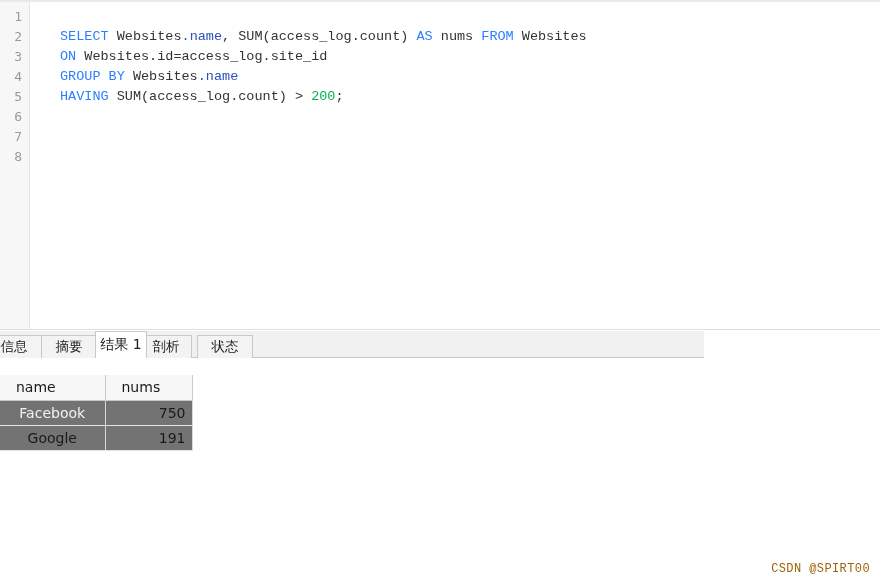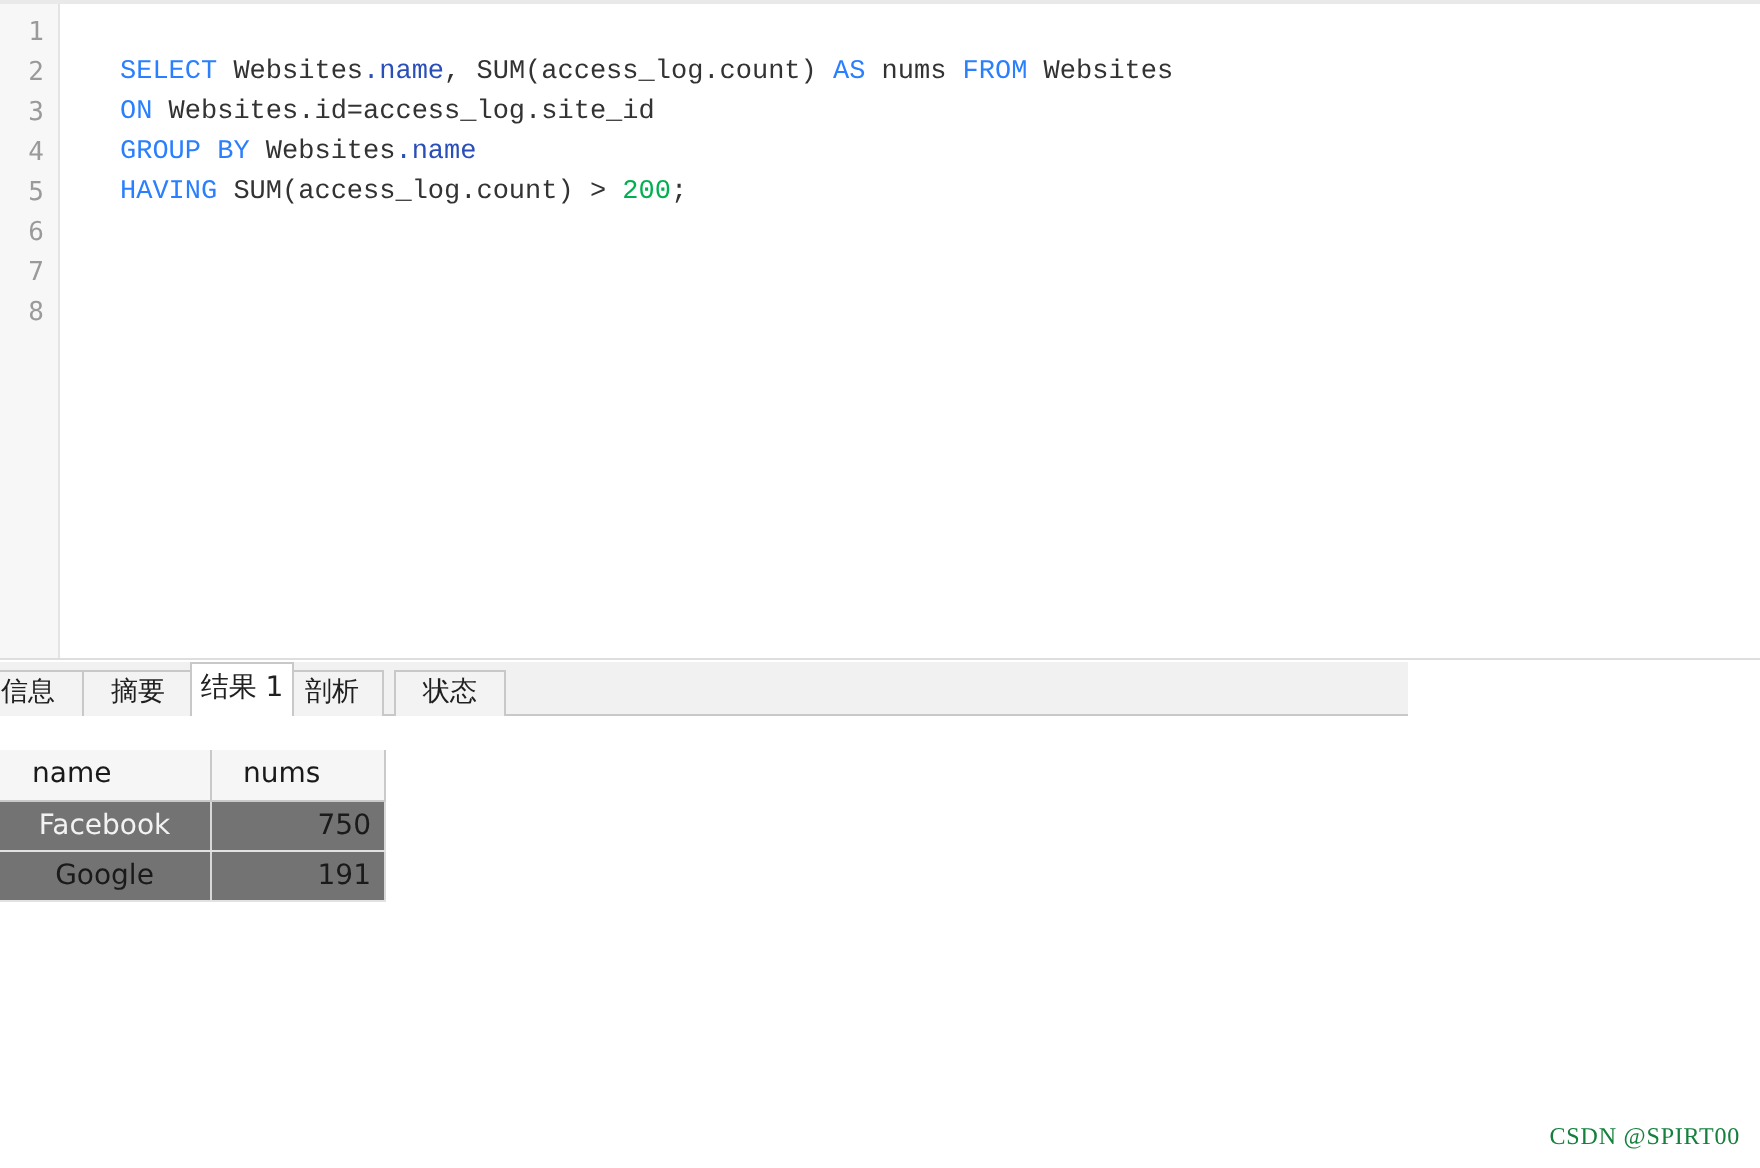--- a/index.html
+++ b/index.html
@@ -149,23 +149,23 @@
   tr.row-selected td.cell-current {
     background: #a6a6a6;
     color: #f2f2f2;
   }
 
   
   #watermark {
     position: absolute;
     right: 10px;
     bottom: 8px;
-    font-family: Liberation Serif, serif;
+    font-family: Liberation Mono, monospace;
     font-size: 12px;
-    color: #15803d;
+    color: #a16207;
     letter-spacing: 0.4px;
     user-select: none;
     text-align: right;
   }
 </style>
 </head>
 <body>
 
 <div id="editor-pane">
   <div id="gutter">

